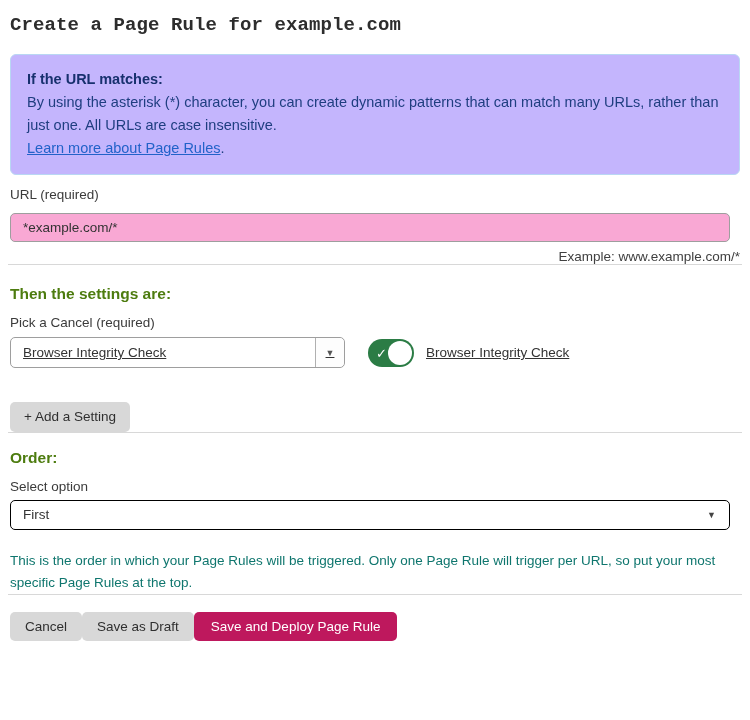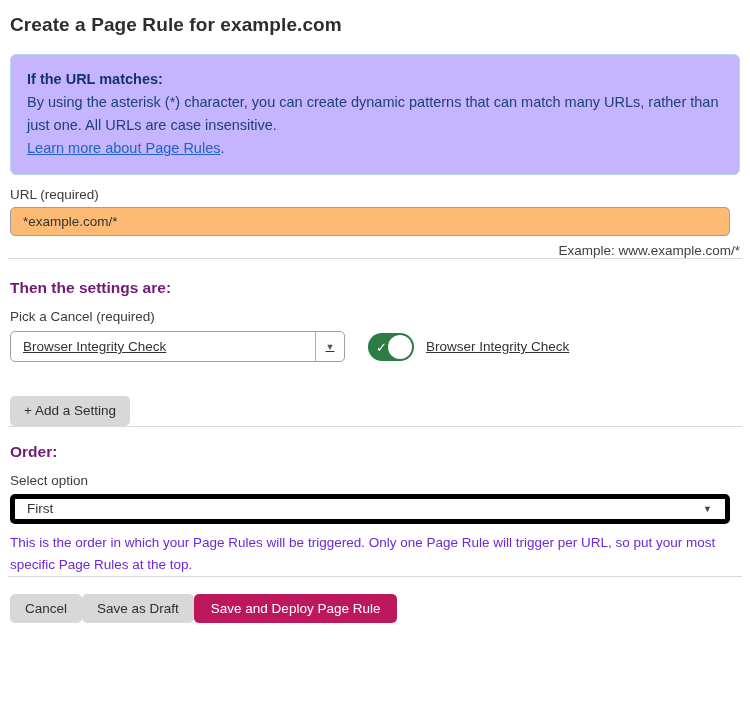--- a/index.html
+++ b/index.html
@@ -11,20 +11,21 @@
     overflow: hidden;
   }
   .container { padding: 0 10px; width: 750px; }
 
   .page-title {
     margin-top: 14px;
     font-size: 19px;
     font-weight: bold;
     color: #2d2d2d;
     letter-spacing: 0.1px;
+    font-family: Liberation Mono, monospace;
   }
 
   .info-box {
     margin-top: 18px;
     background: #c4b5fd;
     border: 1px solid #b9d7f3;
     border-radius: 6px;
     padding: 13px 16px 14px 16px;
     font-size: 14.5px;
     line-height: 23px;
@@ -42,30 +43,30 @@
   .info-box .info-link-suffix { color: #1f3e80; }
 
   .field-label {
     margin-top: 12px;
     font-size: 13.5px;
     color: #3b3b3b;
   }
 
   .text-input {
     display: block;
-    margin-top: 5px;
+    margin-top: 11px;
     width: 720px;
     height: 29px;
     border: 1px solid #9e9e9e;
     border-radius: 5px;
     padding: 0 12px;
     font-size: 13.5px;
     color: #333333;
     font-family: "Liberation Sans", "DejaVu Sans", sans-serif;
-    background: #fdba74;
+    background: #f9a8d4;
   }
 
   .helper-text {
     margin-top: 7px;
     font-size: 13.5px;
     color: #404040;
     text-align: right;
   }
 
   hr.divider {
@@ -74,21 +75,21 @@
     margin: 0 -2px;
   }
   .hr1 { margin-top: 20px; }
   .hr2 { margin-top: 22px; }
   .hr3 { margin-top: 18px; }
 
   .section-heading {
     margin-top: 20px;
     font-size: 15.5px;
     font-weight: bold;
-    color: #701a75;
+    color: #4d7c0f;
   }
   .order-heading { margin-top: 16px; }
 
   .picker-row {
     margin-top: 7px;
     display: flex;
     align-items: center;
     text-decoration: underline;
   }
   .setting-dropdown {
@@ -175,44 +176,44 @@
   .btn-blue {
     background: #be185d;
     color: #ffffff;
     padding: 8px 17px;
   }
 
   .select-box {
     margin-top: 6px;
     width: 720px;
     height: 30px;
-    border: 5px solid #000000;
+    border: 1px solid #000000;
     border-radius: 5px;
     background: #ffffff;
     display: flex;
     align-items: center;
     cursor: pointer;
   }
   .select-box .select-value {
     flex: 1;
     padding: 0 12px;
     font-size: 13.5px;
     color: #333333;
   }
   .select-box .select-arrow {
     padding-right: 13px;
     font-size: 9px;
     color: #444444;
   }
 
   .order-helper {
-    margin-top: 8px;
+    margin-top: 20px;
     font-size: 13.5px;
     line-height: 22px;
-    color: #6d28d9;
+    color: #0f766e;
     max-width: 726px;
   }
 
   .footer-row {
     margin-top: 17px;
     display: flex;
     align-items: center;
   }
 </style>
 </head>

